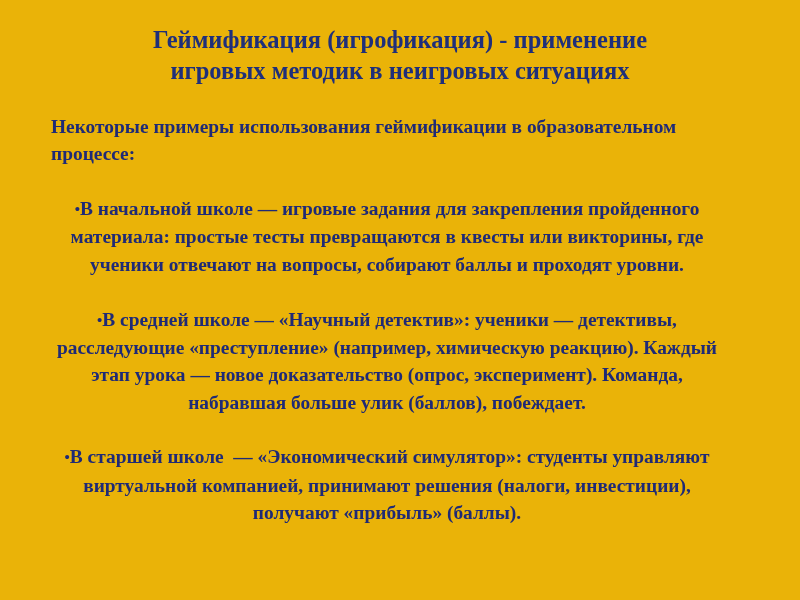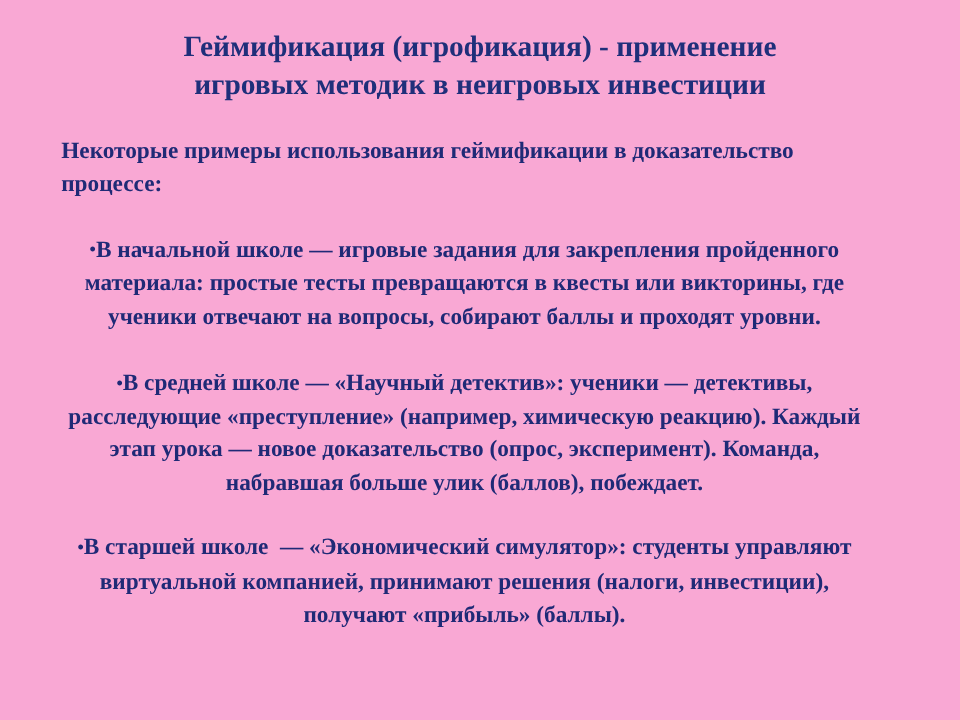--- a/index.html
+++ b/index.html
@@ -12,21 +12,21 @@
     height: 600px;
     background: #ffffff;
     font-family: "Liberation Serif", "DejaVu Serif", serif;
     overflow: hidden;
   }
 
   .slide {
     position: relative;
     width: 800px;
     height: 600px;
-    background: #f9a8d4;
+    background: #eab308;
     box-sizing: border-box;
   }
 
   
   .slide-title {
     position: absolute;
     left: 60px;
     top: 24px;
     width: 680px;
     text-align: center;
@@ -76,26 +76,26 @@
     letter-spacing: 0;
   }
 </style>
 </head>
 <body>
 
 <div class="slide">
 
   <div class="slide-title">
     <span class="tl">Геймификация (игрофикация) - применение</span>
-    <span class="tl">игровых методик в неигровых инвестиции</span>
+    <span class="tl">игровых методик в неигровых ситуациях</span>
   </div>
 
   <div class="body-area">
 
-    <p class="para intro">Некоторые примеры использования геймификации в доказательство процессе:</p>
+    <p class="para intro">Некоторые примеры использования геймификации в образовательном процессе:</p>
 
     <p class="para bullet"><span class="bullet-mark">•</span><span>В начальной школе — игровые задания для закрепления пройденного материала: простые тесты превращаются в квесты или викторины, где ученики отвечают на вопросы, собирают баллы и проходят уровни.</span></p>
 
     <p class="para bullet"><span class="bullet-mark">•</span><span>В средней школе — «Научный детектив»: ученики — детективы, расследующие «преступление» (например, химическую реакцию). Каждый этап урока — новое доказательство (опрос, эксперимент). Команда, набравшая больше улик (баллов), побеждает.</span></p>
 
     <p class="para bullet"><span class="bullet-mark">•</span><span>В старшей школе  — «Экономический симулятор»: студенты управляют виртуальной компанией, принимают решения (налоги, инвестиции), получают «прибыль» (баллы).</span></p>
 
   </div>
 
 </div>

